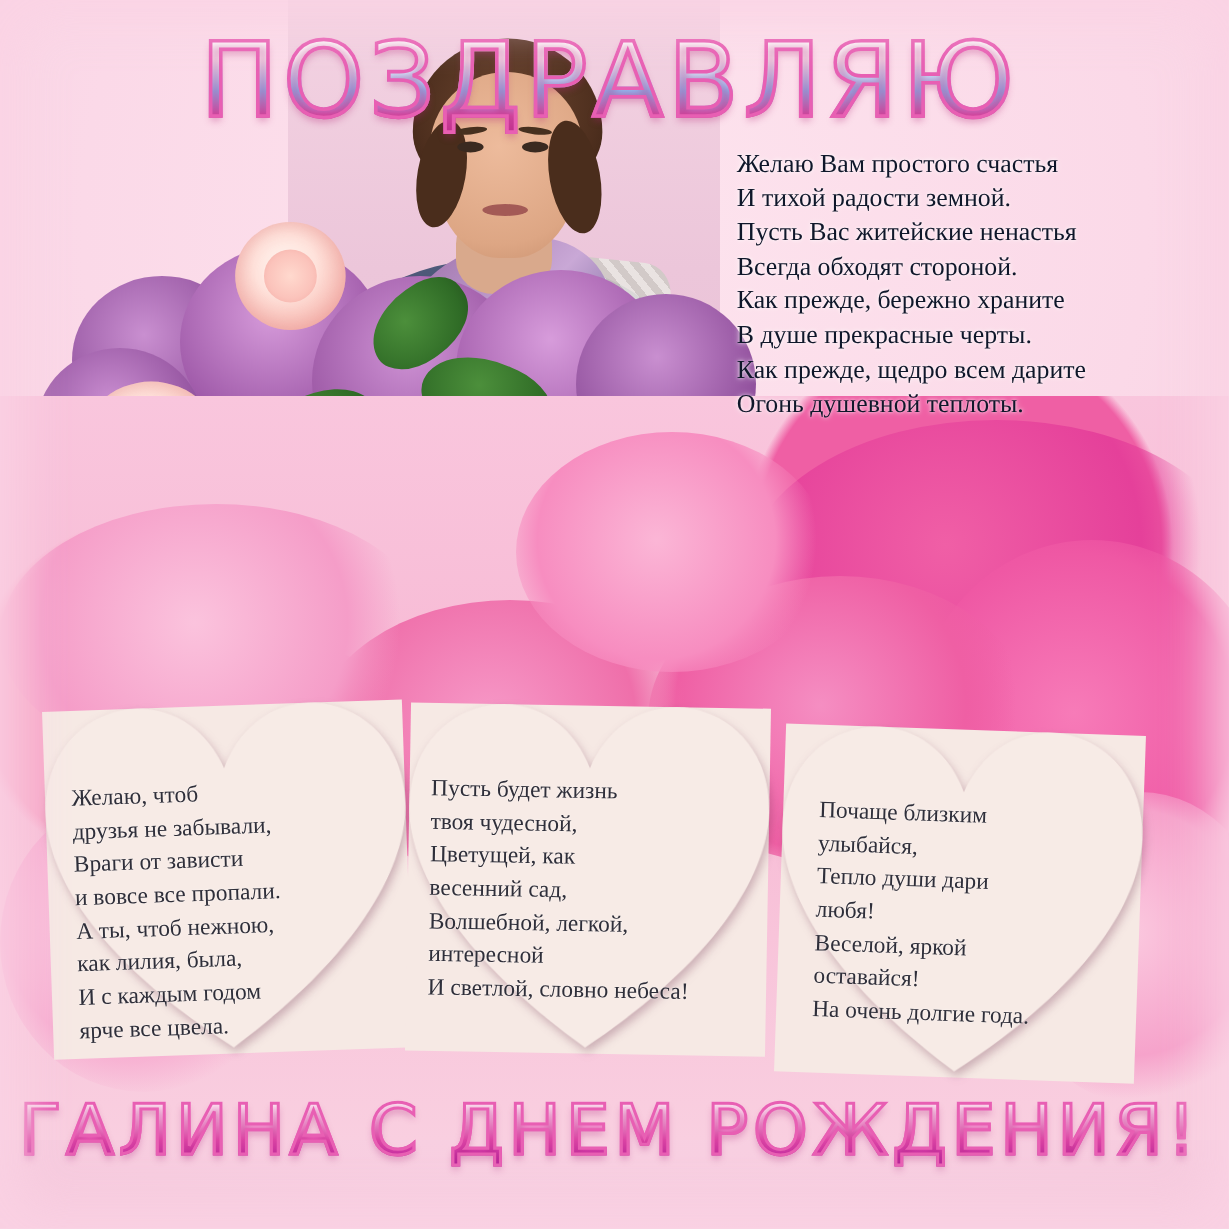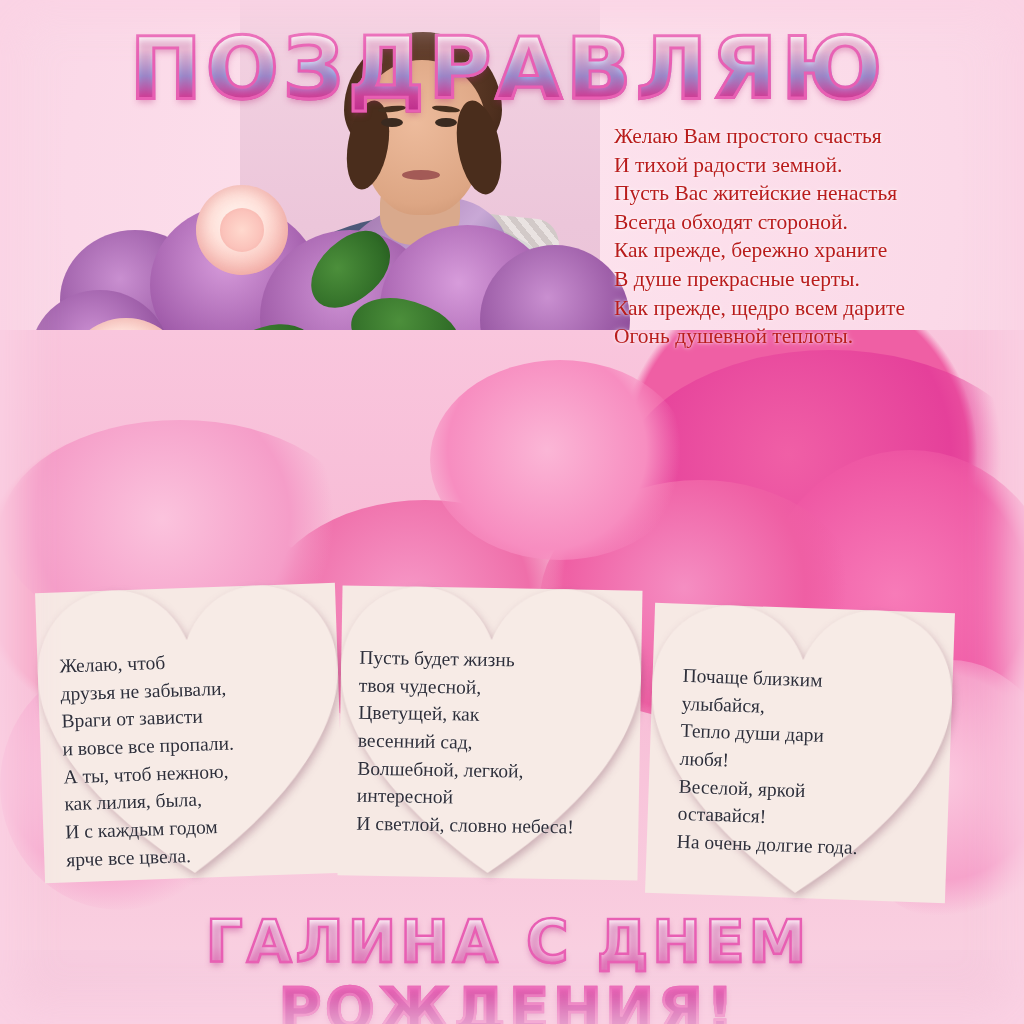--- a/index.html
+++ b/index.html
@@ -182,21 +182,21 @@
     line-height: 1.42;
     white-space: pre-line;
     text-shadow: 0 0 2px rgba(255,255,255,.7);
   }
 
   
   .headline {
     position: absolute;
     left: 0; width: 1016px; text-align: center;
     font-family: "DejaVu Sans", sans-serif;
-    font-weight: bold;
+    font-weight: normal;
     letter-spacing: 4px;
   }
   .headline-top {
     top: 18px;
     font-size: 86px;
     background: linear-gradient(180deg,#ffffff 0%, #ffffff 32%, #8fb6ef 58%, #d74fa8 78%, #b8248c 100%);
     -webkit-background-clip: text;
     background-clip: text;
     color: transparent;
     -webkit-text-stroke: 3px #e85fb3;
@@ -211,21 +211,21 @@
     color: transparent;
     -webkit-text-stroke: 2.5px #e85fb3;
     text-shadow: 0 4px 6px rgba(170,30,120,.35);
   }
 
   
   .poem {
     position: absolute;
     left: 614px; top: 122px;
     width: 400px;
-    color: #b91c1c;
+    color: #0f172a;
     font-family: "Liberation Serif", serif;
     font-size: 21.5px;
     line-height: 1.33;
     white-space: pre-line;
     text-shadow: 0 0 3px rgba(255,255,255,.85), 0 0 6px rgba(255,255,255,.6);
   }
 
   .frame-edge {
     position: absolute; inset: 0;
     box-shadow: inset 0 0 40px 18px rgba(250,210,228,.85);

